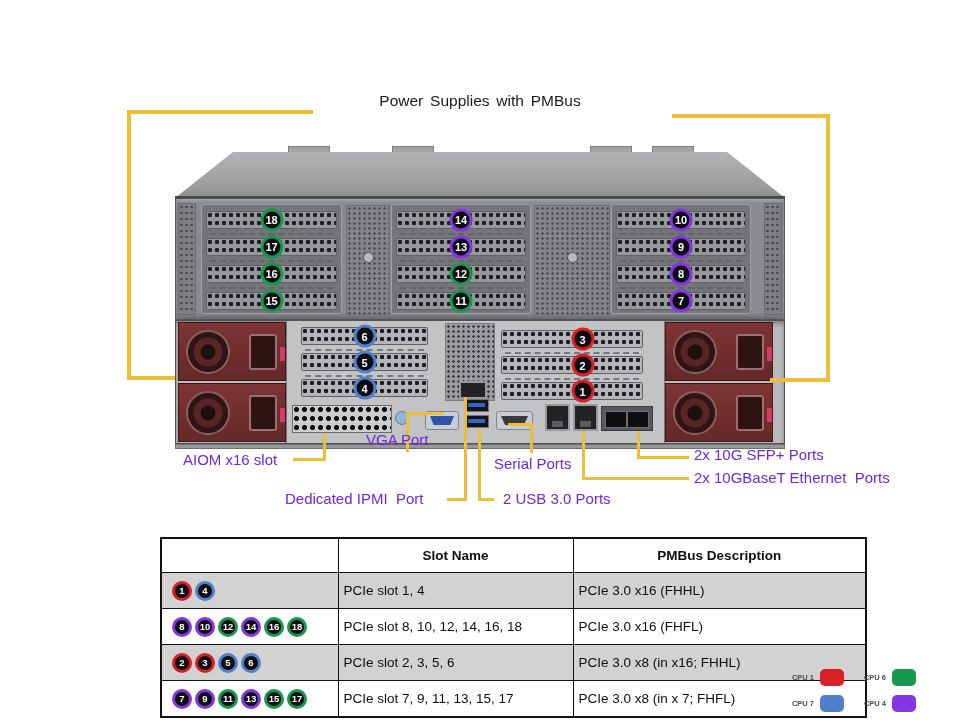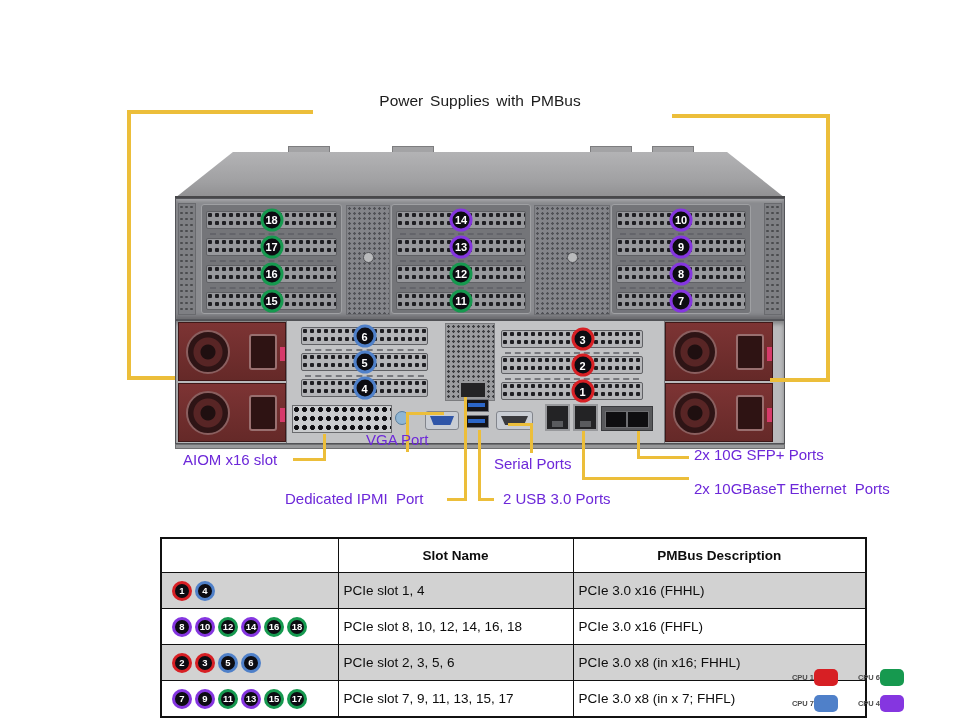--- a/index.html
+++ b/index.html
@@ -129,39 +129,39 @@
        border:1px solid #6e6f71;box-sizing:border-box;}
 
   
   .plabel{position:absolute;font-size:15px;color:#6d28d9;white-space:pre;z-index:70;}
   .lbl-aiom{left:183px;top:451px}
   .lbl-vga{left:366px;top:431px}
   .lbl-serial{left:494px;top:455px}
   .lbl-ipmi{left:285px;top:490px}
   .lbl-usb{left:503px;top:490px}
   .lbl-sfp{left:694px;top:446px}
-  .lbl-eth{left:694px;top:480px}
+  .lbl-eth{left:694px;top:469px}
 
   
   .slot-table{position:absolute;left:160px;top:537px;width:705px;border-collapse:collapse;
        table-layout:fixed;font-size:13.5px;color:#0d0d0d;border:2px solid #111;}
   .slot-table th,.slot-table td{border:1px solid #111;padding:5px;overflow:hidden;}
   .slot-table th{font-weight:bold;height:23px;text-align:center;background:#fff;}
   .slot-table td{height:25px;background:#fff;}
   .slot-table tr.shaded td{background:#d2d2d2;}
   .name-cell,.desc-cell{padding-left:10px;}
   .cflex{display:flex;align-items:center;gap:3px;padding-left:5px;}
   .tcircle{width:20px;height:20px;border-radius:50%;background:#0c0c12;color:#fff;
        border:3px solid #999;box-sizing:border-box;display:flex;align-items:center;justify-content:center;
        font-size:9.5px;font-weight:bold;flex:0 0 auto;}
 
   
   .legend{position:absolute;left:788px;top:669px;display:grid;
        grid-template-columns:auto auto;gap:9px 16px;}
-  .lg-item{display:flex;align-items:center;}
+  .lg-item{display:flex;align-items:center;gap:6px;}
   .lg-label{font-size:7.5px;font-weight:bold;color:#4a4a4a;width:26px;text-align:right;white-space:pre;}
   .lg-swatch{width:24px;height:17px;border-radius:5px;}
 </style>
 </head>
 <body>
 
 <div class="stage">
 
   <div class="title">
     <div>Power Supplies with PMBus</div>

